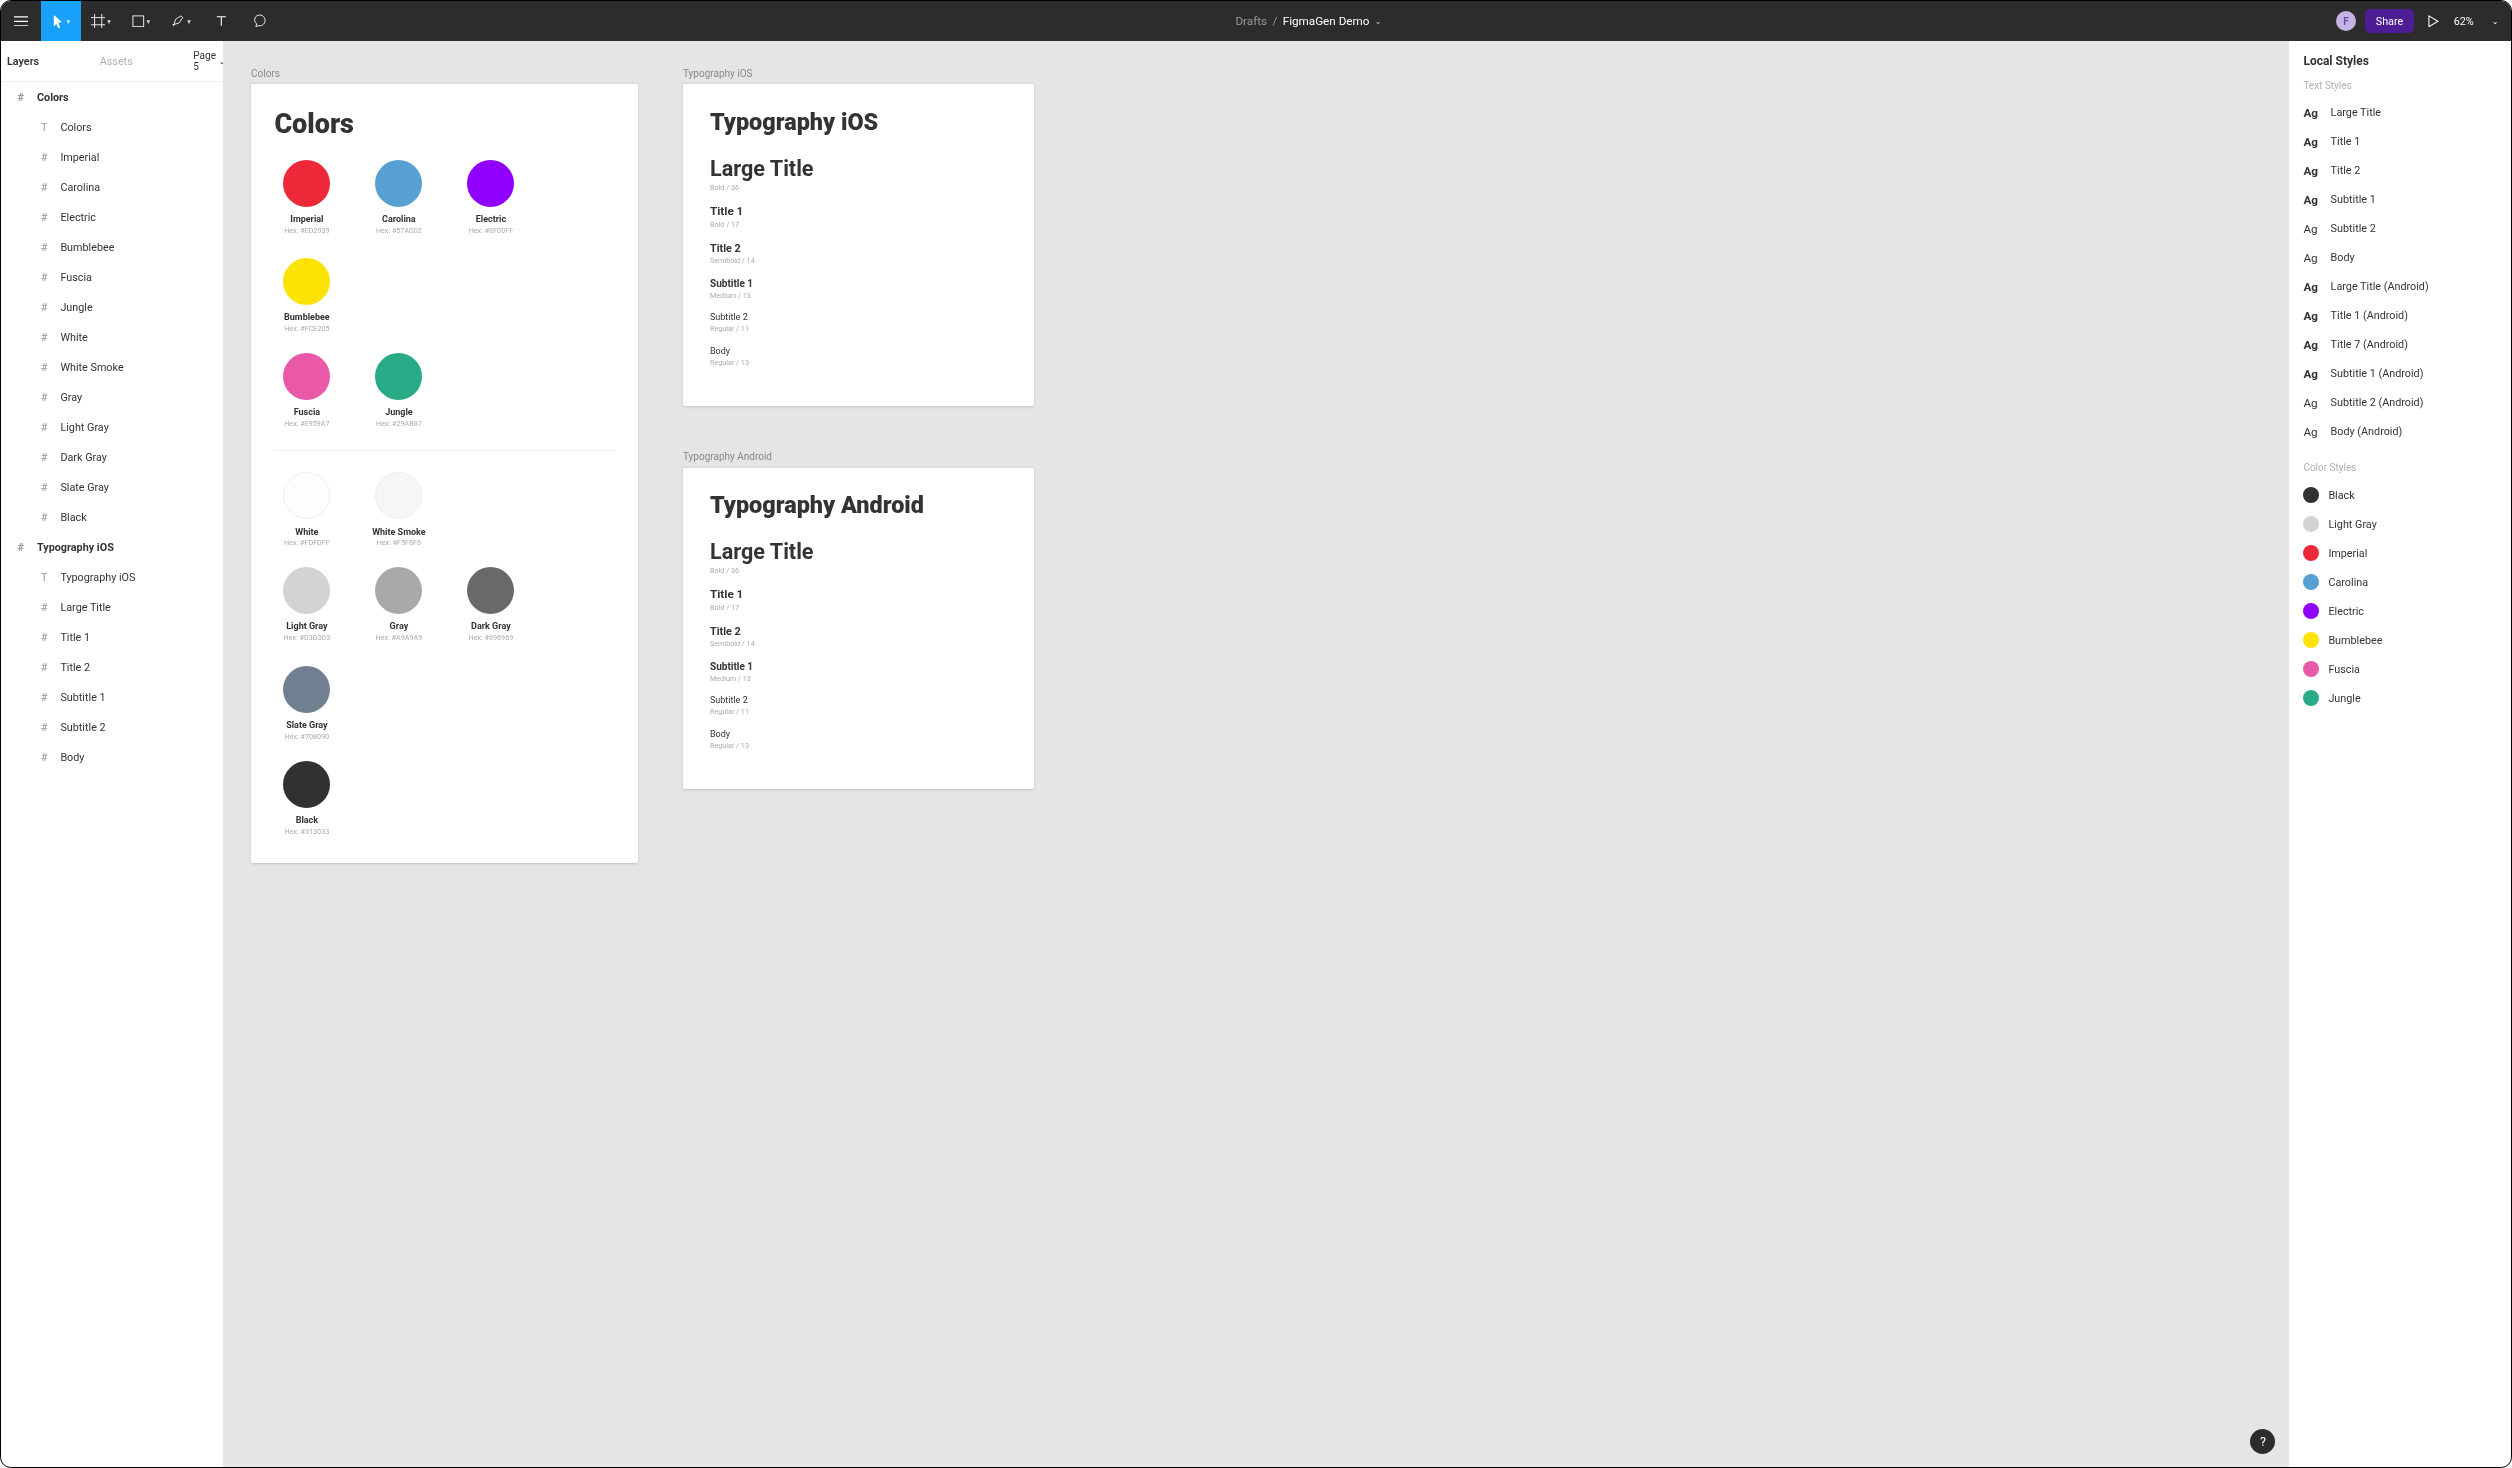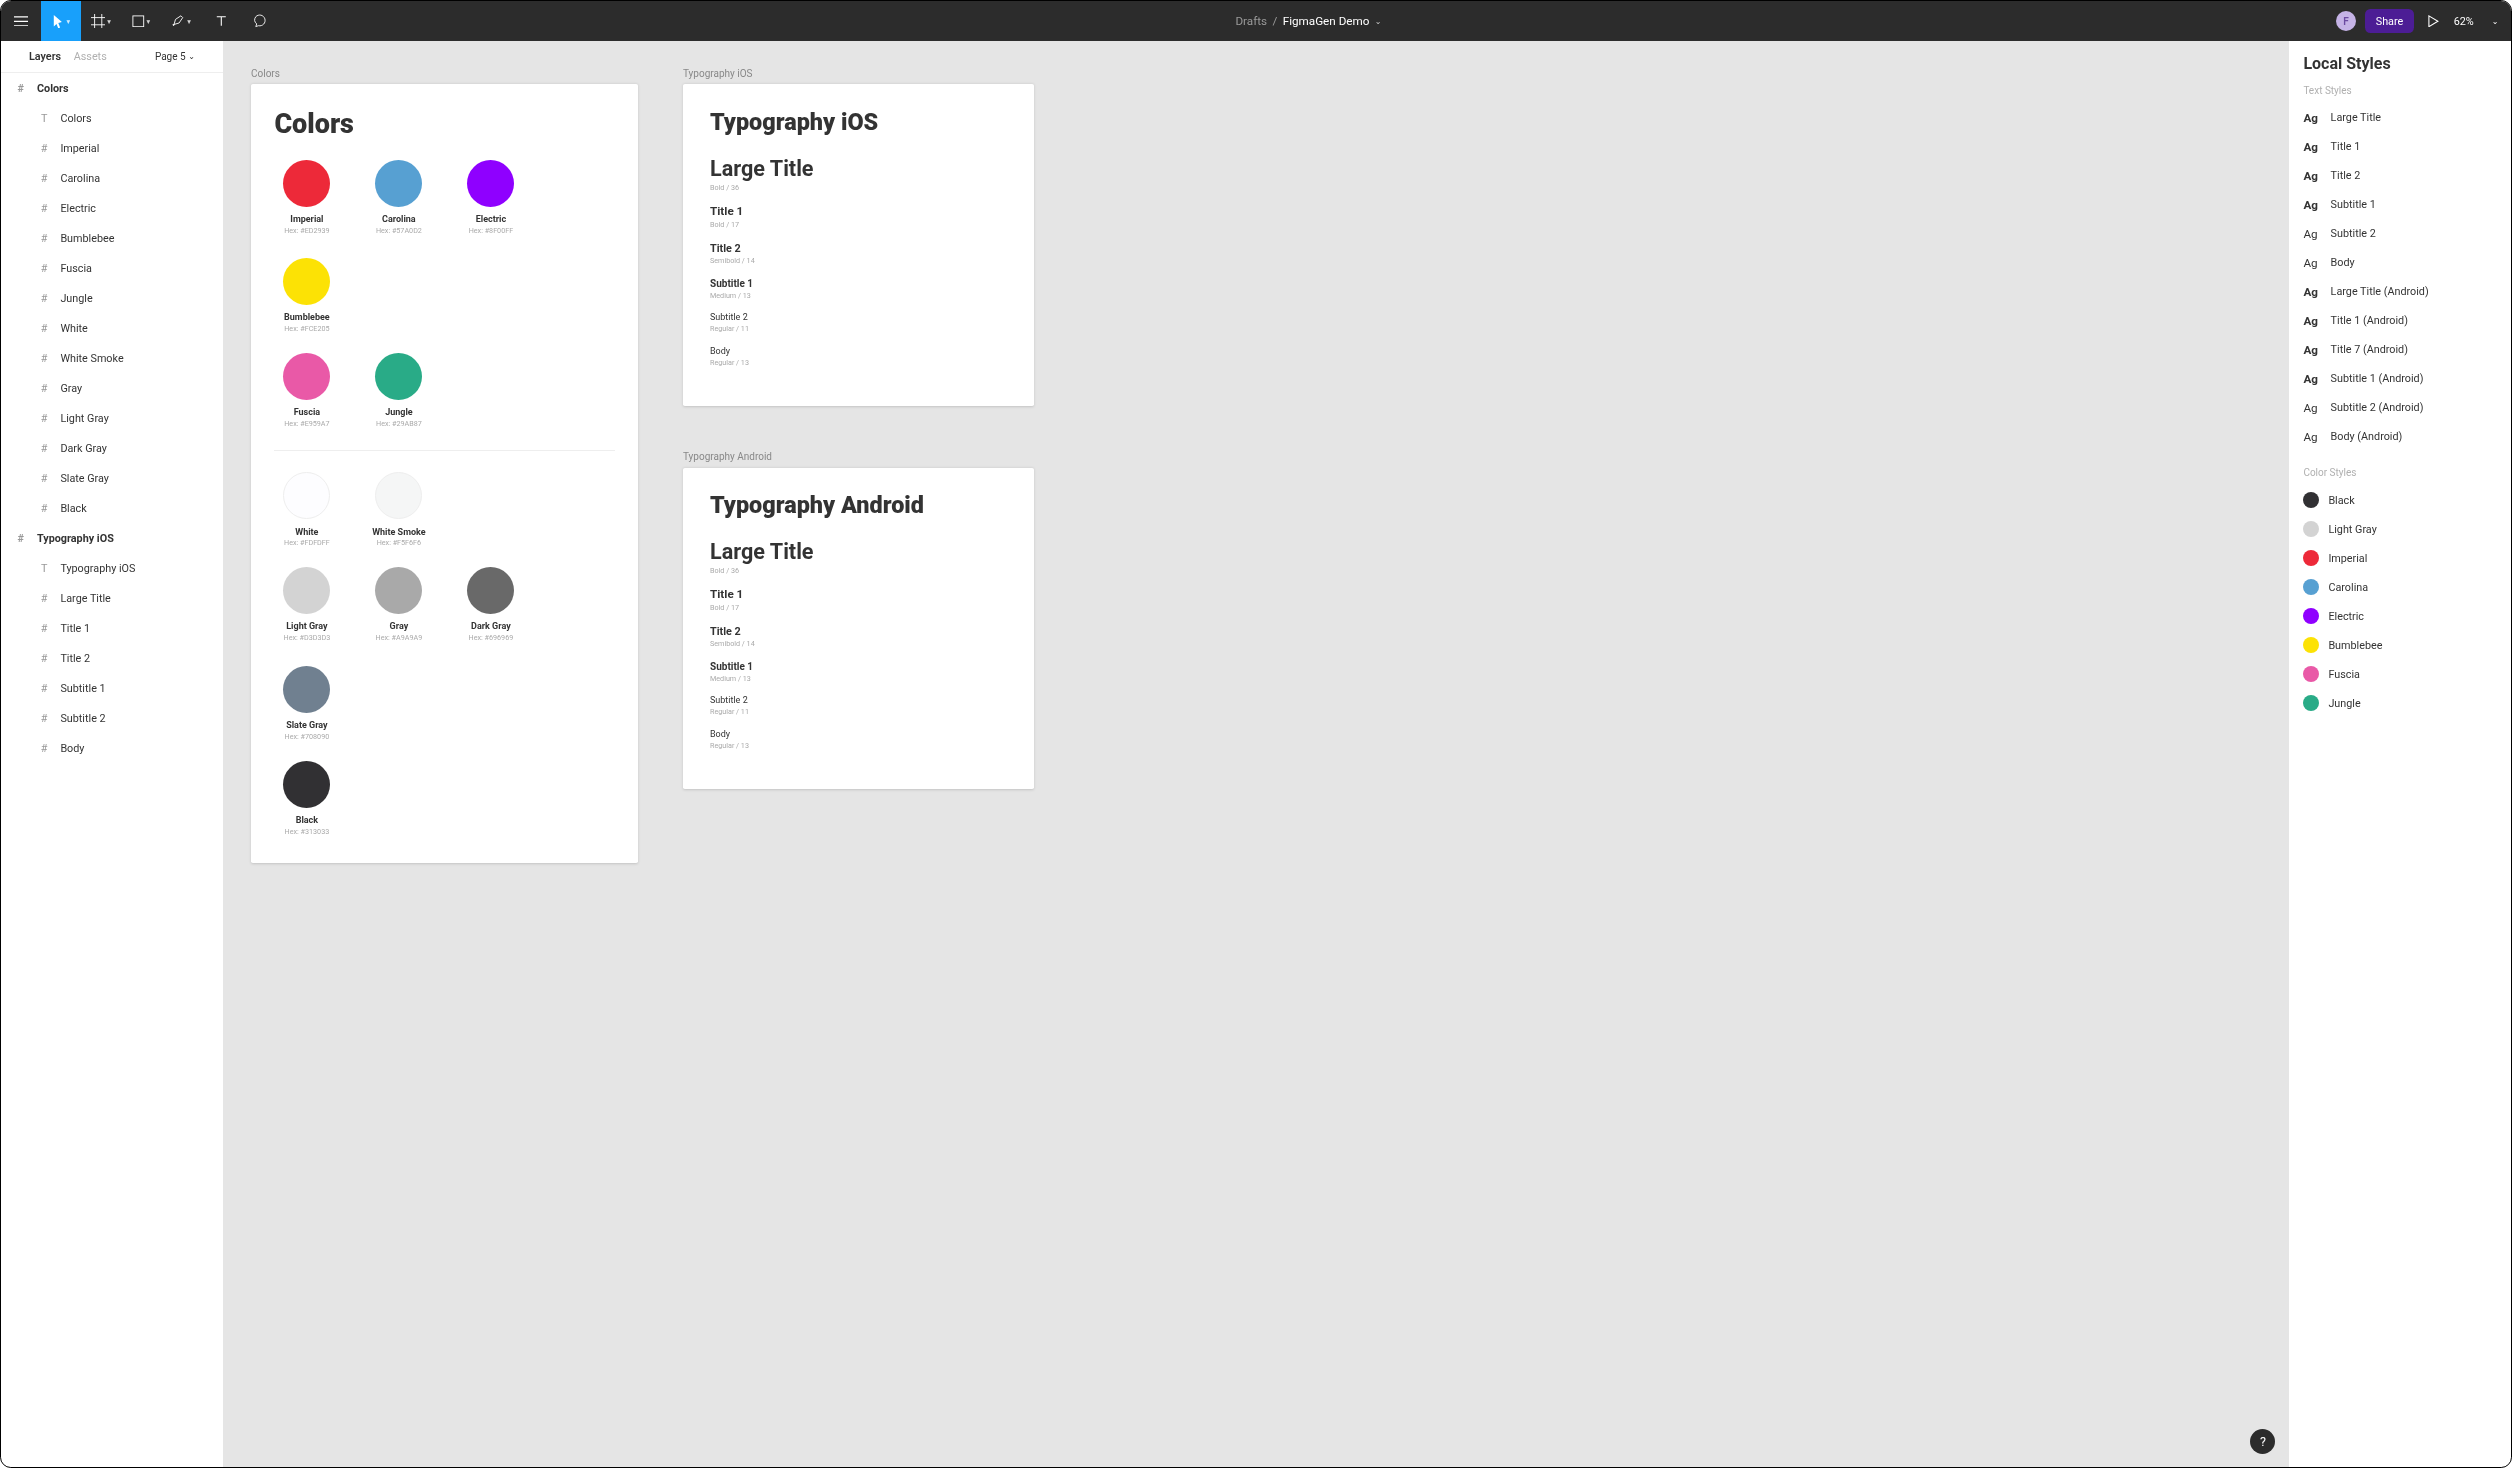--- a/index.html
+++ b/index.html
@@ -20,21 +20,21 @@
 .share-btn { background: #4c1d95; color: #fff; border-radius: 5.4px; padding: 5.4px 10.8px; font-size: 10.8px; cursor: pointer; }
 .zoom { font-size: 10.8px; color: #fff; display:flex; align-items:center; gap:18px;}
 
 
 .main { display: flex; flex: 1; min-height: 0; }
 .left-panel { width: 223px; border-right: 0.9px solid #e5e5e5; display: flex; flex-direction: column; overflow-y: auto; }
 .right-panel { width: 223px; border-left: 0.9px solid #e5e5e5; overflow-y: auto; padding: 12.6px 14.4px; }
 .canvas { flex: 1; background: #e5e5e5; overflow: auto; position: relative; }
 
 
-.panel-tabs { display: flex; align-items: center; padding: 9px 28px; border-bottom: 0.9px solid #eee; }
+.panel-tabs { display: flex; align-items: center; padding: 9px 6px; border-bottom: 0.9px solid #eee; gap: 48px; }
 .panel-tab { font-size: 10.8px; color: #333; font-weight: 600; margin-right: 12.6px; cursor: pointer; }
 .panel-tab.inactive { color: #b0b0b0; font-weight: 400; }
 .page-sel { margin-left: auto; font-size: 10px; color: #333; display:flex; align-items:center; gap:2.7px; cursor:pointer;}
 .layer-row { display: flex; align-items: center; height: 30px; padding-left: 12.6px; cursor: pointer; font-size: 10.8px; color: #333; }
 .layer-row .icon { width: 14.4px; display: flex; justify-content: center; color: #999; margin-right: 9px; font-size: 10.8px; }
 .layer-row.frame-header { font-weight: 700; }
 .layer-row.child { padding-left: 36px; }
 
 
 .canvas-inner { padding: 27px; display: flex; gap: 45px; align-items: flex-start; }
@@ -57,21 +57,21 @@
 .typo-row .t-large-title { font-size: 21.6px; font-weight: 700; }
 .typo-row .t-title1 { font-size: 11.7px; font-weight: 700; }
 .typo-row .t-title2 { font-size: 10.8px; font-weight: 700; }
 .typo-row .t-sub1 { font-size: 10px; font-weight: 700; }
 .typo-row .t-sub2 { font-size: 9px; font-weight: 400; }
 .typo-row .t-body { font-size: 9px; font-weight: 400; }
 .typo-row .meta { font-size: 7.2px; color: #aaa; margin-top: 1.8px; }
 .col2 { display:flex; flex-direction:column; gap: 45px;}
 
 
-.rp-heading { font-size: 16px; font-weight: 700; margin-bottom: 12.6px; }
+.rp-heading { font-size: 12px; font-weight: 700; margin-bottom: 12.6px; }
 .rp-subheading { font-size: 10px; color: #b0b0b0; margin: 9px 0 7.2px; }
 .style-row { display: flex; align-items: center; height: 29px; cursor: pointer; font-size: 10.8px; }
 .style-row .ag { width: 20px; font-weight: 700; font-size: 11.7px; margin-right: 7.2px; }
 .style-row .ag.reg { font-weight: 400; }
 .color-circ { width: 16px; height: 16px; border-radius: 50%; margin-right: 9px; flex-shrink:0; }
 
 
 .help { position: absolute; bottom: 12.6px; right: 12.6px; width: 25px; height: 25px; background: #2c2c2c; color: #fff; border-radius: 50%; display: flex; align-items: center; justify-content: center; font-size: 12.6px; cursor: pointer; }
 
 svg { display: block; }

